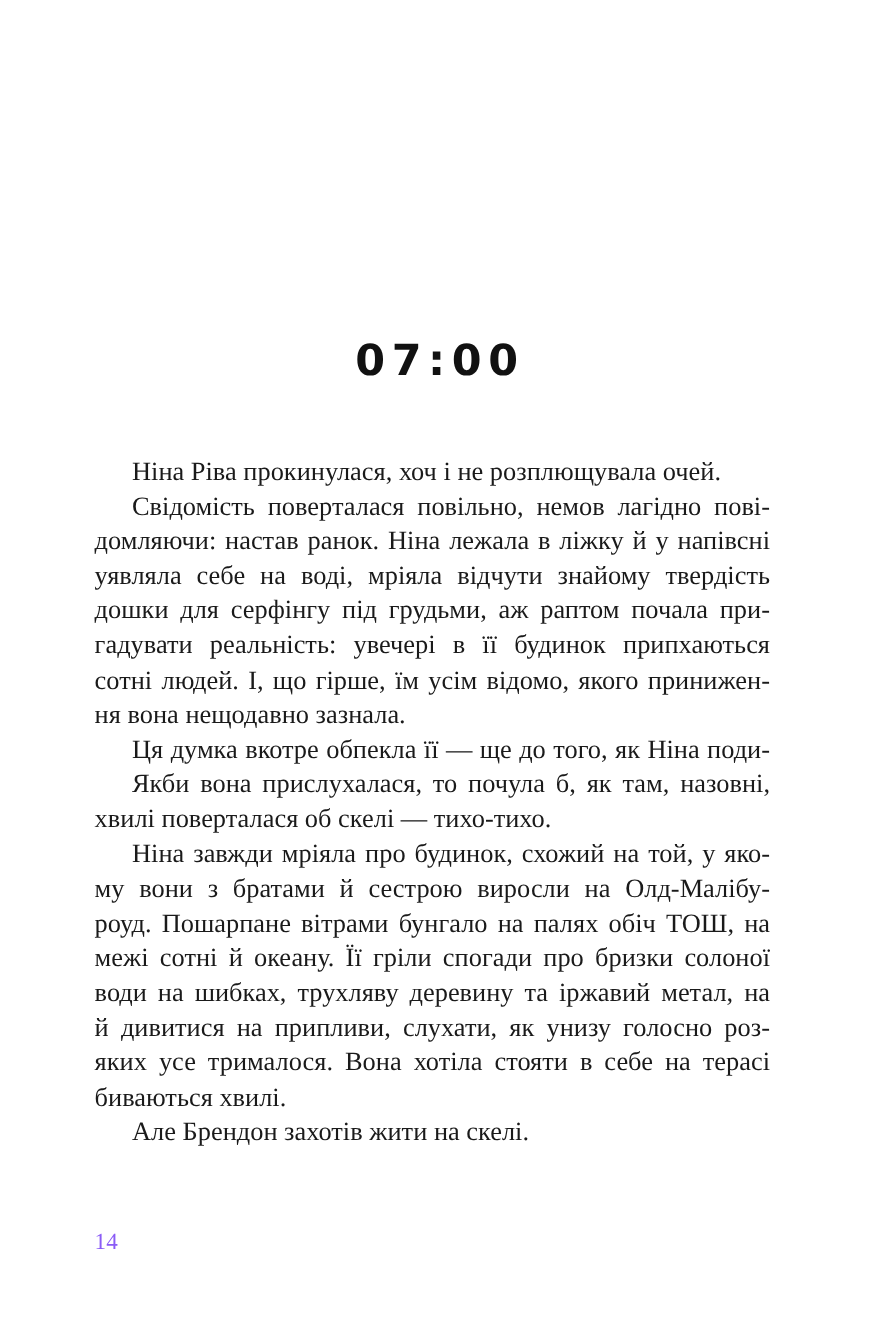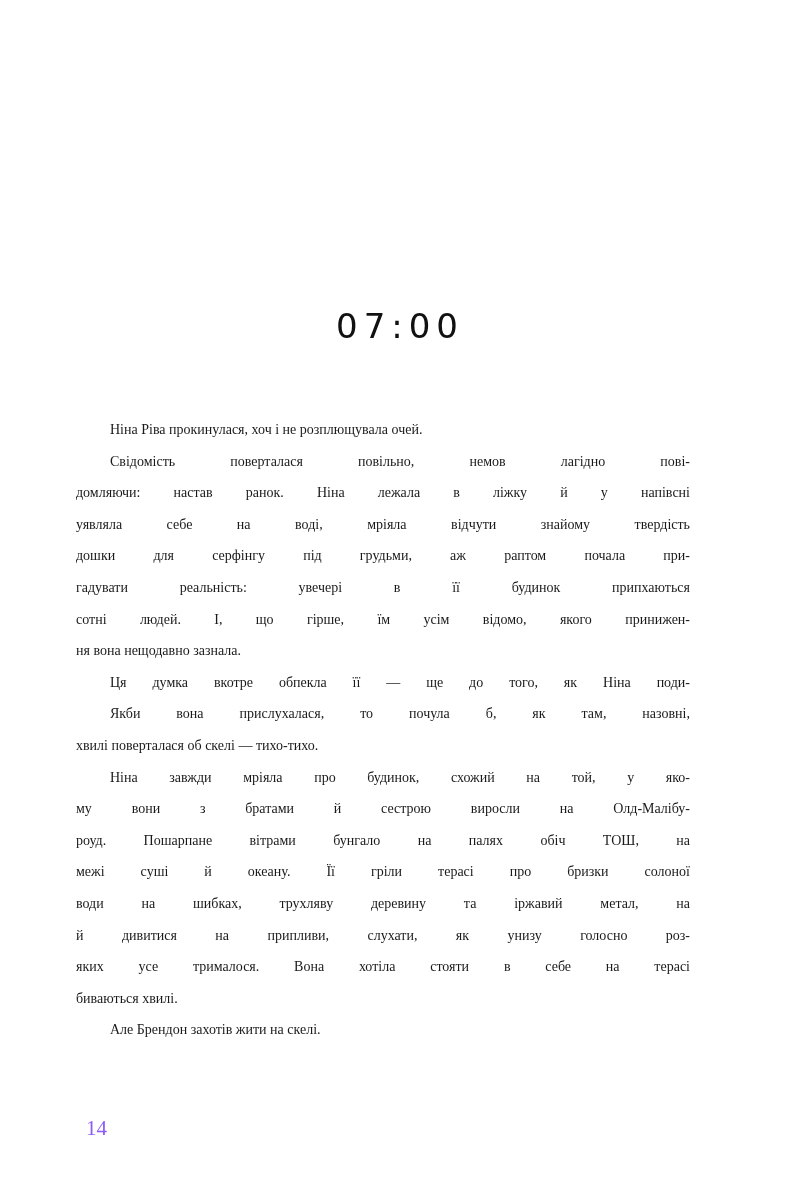--- a/index.html
+++ b/index.html
@@ -1,24 +1,24 @@
 <!DOCTYPE html>
 <html><head>
 <meta charset="utf-8">
 <style>
   html, body { margin: 0; padding: 0; background: #ffffff; }
   body { width: 800px; height: 1197px; position: relative; overflow: hidden; color: #1a1a1a; }
   .heading {
     position: absolute; top: 306px; left: 0; width: 800px; text-align: center;
-    font-family: "DejaVu Sans", sans-serif; font-weight: normal; font-size: 34px;
+    font-family: "DejaVu Sans", sans-serif; font-weight: bold; font-size: 39px;
     letter-spacing: 6px; color: #111;
   }
   .body-text {
-    position: absolute; top: 414px; left: 76px; width: 614px;
-    font-family: "Liberation Serif", serif; font-size: 14px; line-height: 31.6px;
+    position: absolute; top: 414px; left: 86px; width: 614px;
+    font-family: "Liberation Serif", serif; font-size: 24px; line-height: 31.6px;
     text-align: justify;
   }
   .line { display: block; white-space: nowrap; text-align-last: justify; }
   .line.indent { padding-left: 34px; }
   .line.last { text-align-last: left; }
   .page-number {
     position: absolute; top: 1116px; left: 86px;
     font-family: "Liberation Serif", serif; font-size: 21px; color: #8b5cf6;
   }
 </style>
@@ -44,21 +44,21 @@
     <span class="line indent">Ця думка вкотре обпекла її — ще до того, як Ніна поди-</span>
   </div>
   <div>
     <span class="line indent">Якби вона прислухалася, то почула б, як там, назовні,</span>
     <span class="line last">хвилі поверталася об скелі — тихо-тихо.</span>
   </div>
   <div>
     <span class="line indent">Ніна завжди мріяла про будинок, схожий на той, у яко-</span>
     <span class="line">му вони з братами й сестрою виросли на Олд-Малібу-</span>
     <span class="line">роуд. Пошарпане вітрами бунгало на палях обіч ТОШ, на</span>
-    <span class="line">межі суші й океану. Її гріли терасі про бризки солоної</span>
+    <span class="line">межі сотні й океану. Її гріли спогади про бризки солоної</span>
     <span class="line">води на шибках, трухляву деревину та іржавий метал, на</span>
     <span class="line">й дивитися на припливи, слухати, як унизу голосно роз-</span>
     <span class="line">яких усе трималося. Вона хотіла стояти в себе на терасі</span>
     <span class="line last">биваються хвилі.</span>
   </div>
   <div>
     <span class="line indent last">Але Брендон захотів жити на скелі.</span>
   </div>
 </div>
 

